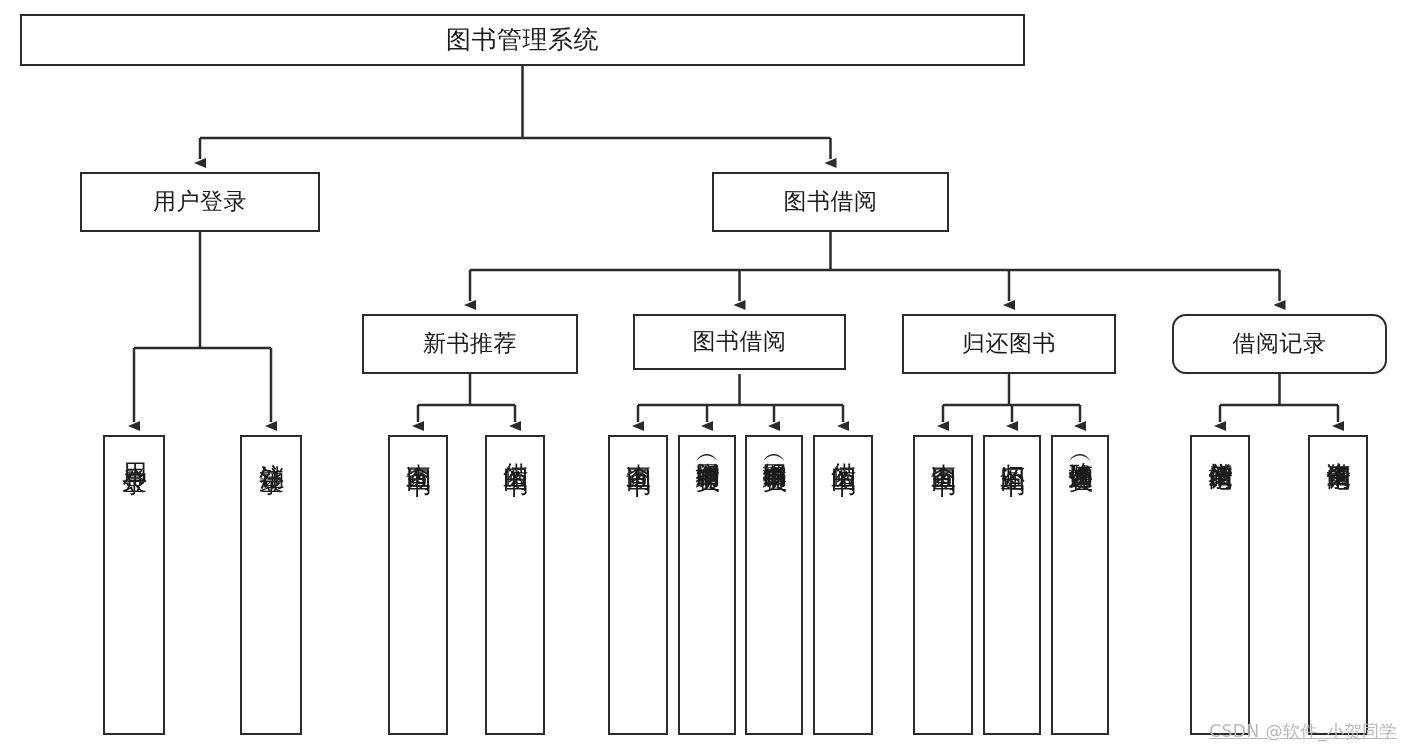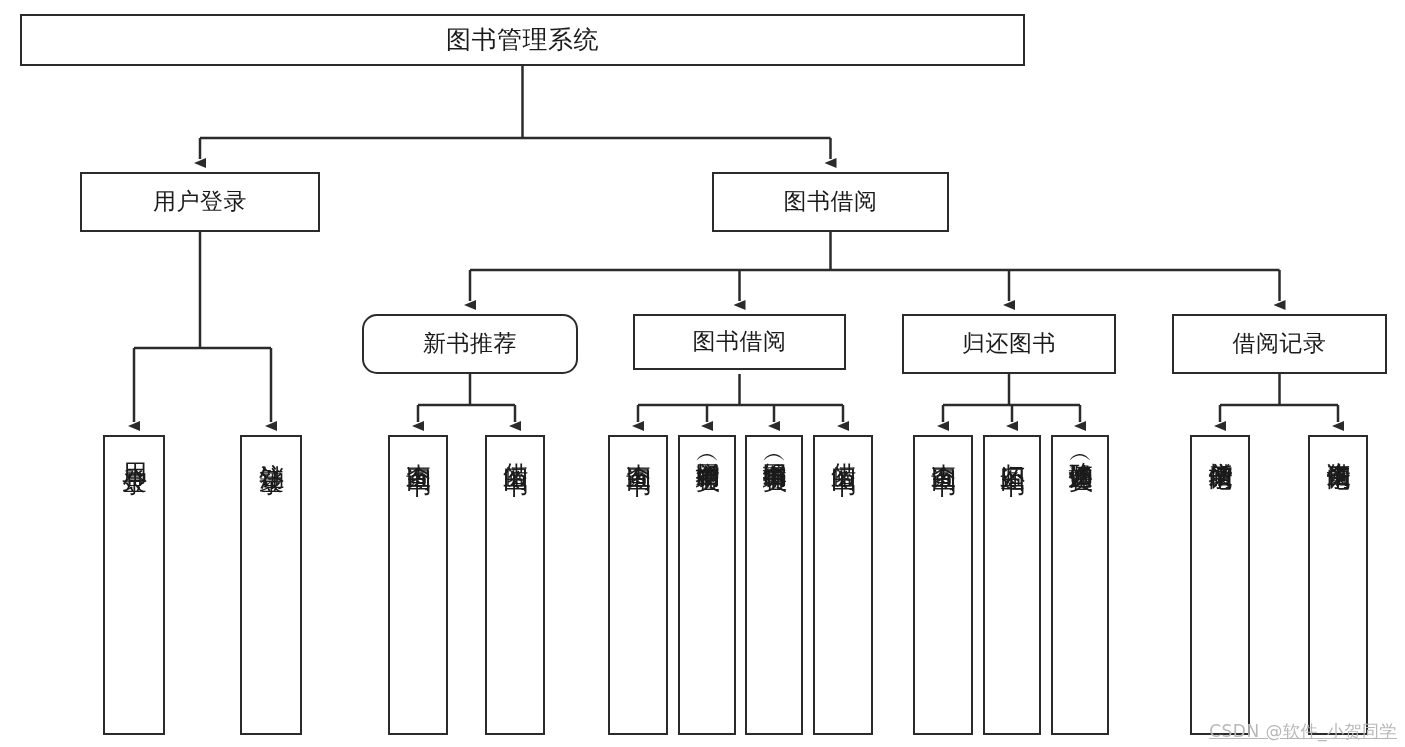--- a/index.html
+++ b/index.html
@@ -129,30 +129,30 @@
   <div id="nodes-layer">
       <div class="node level-0" style="left: 20px; top: 14px; width: 1005px; height: 52px;">
         <span class="node-label">图书管理系统</span>
       </div>
       <div class="node level-1" style="left: 80px; top: 172px; width: 240px; height: 60px;">
         <span class="node-label">用户登录</span>
       </div>
       <div class="node level-1" style="left: 712px; top: 172px; width: 237px; height: 60px;">
         <span class="node-label">图书借阅</span>
       </div>
-      <div class="node level-2" style="left: 362px; top: 314px; width: 216px; height: 60px; border-radius: 15px;">
+      <div class="node level-2" style="left: 362px; top: 314px; width: 216px; height: 60px;">
         <span class="node-label">新书推荐</span>
       </div>
       <div class="node level-2" style="left: 633px; top: 314px; width: 213px; height: 56px;">
         <span class="node-label">图书借阅</span>
       </div>
       <div class="node level-2" style="left: 902px; top: 314px; width: 214px; height: 60px;">
         <span class="node-label">归还图书</span>
       </div>
-      <div class="node level-2" style="left: 1172px; top: 314px; width: 215px; height: 60px;">
+      <div class="node level-2" style="left: 1172px; top: 314px; width: 215px; height: 60px; border-radius: 14px;">
         <span class="node-label">借阅记录</span>
       </div>
       <div class="node level-3 leaf" style="left: 103px; top: 435px; width: 62px; height: 300px;">
         <span class="node-label">用户登录</span>
       </div>
       <div class="node level-3 leaf" style="left: 240px; top: 435px; width: 62px; height: 300px;">
         <span class="node-label">注销登录</span>
       </div>
       <div class="node level-3 leaf" style="left: 388px; top: 435px; width: 60px; height: 300px;">
         <span class="node-label">查询图书</span>

